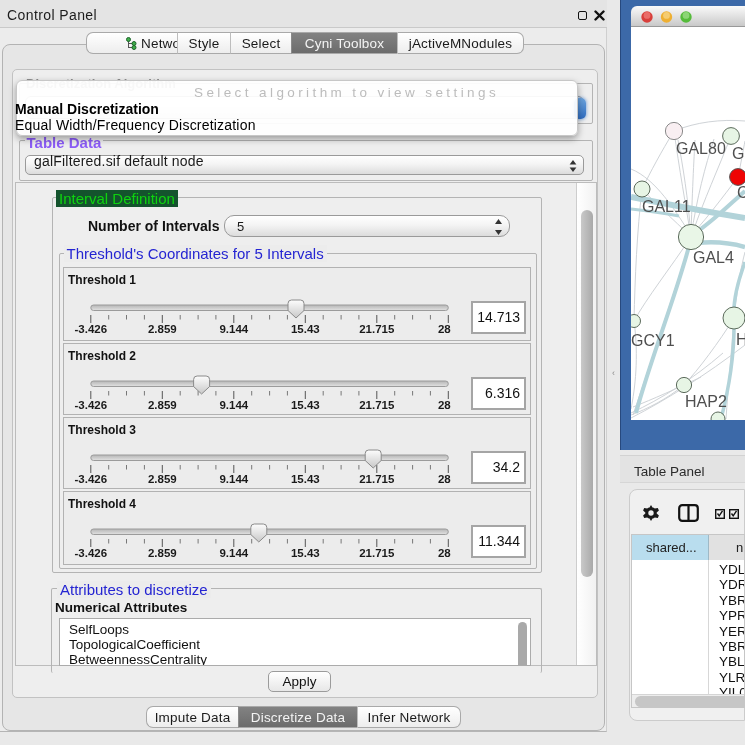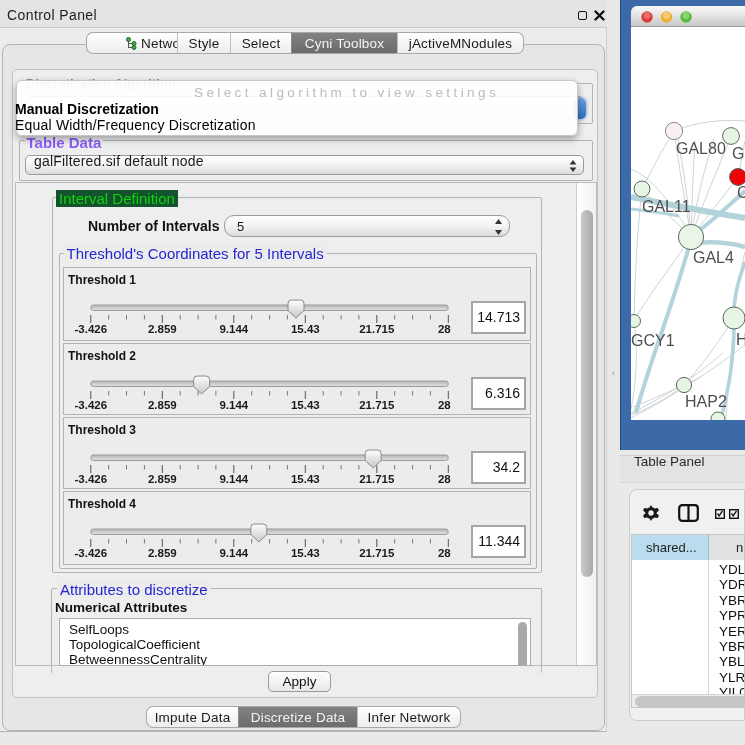--- a/index.html
+++ b/index.html
@@ -355,21 +355,21 @@
       <text x="62" y="236">GAL4</text>
       <text x="0" y="319">GCY1</text>
       <text x="105" y="318">H</text>
       <text x="54" y="380">HAP2</text>
     </g>
   </svg>
 
   <div class="abs" style="left:612px;top:368px;font-size:9px;color:#8a8a8a;">‹</div>
 
   <div class="abs" style="left:620px;top:455px;width:125px;height:28px;background:#e3e3e3;border-top:1px solid #d2d2d2;border-bottom:1px solid #d6d6d6;"></div>
-  <div class="abs" style="left:634px;top:454px;font-size:13.5px;color:#2a2a2a;">Table Panel</div>
+  <div class="abs" style="left:634px;top:464px;font-size:13.5px;color:#2a2a2a;">Table Panel</div>
 
   <div class="abs" style="left:629px;top:489px;width:116px;height:232px;background:#f0f0f0;border:1px solid #cccccc;border-radius:8px 0 0 8px;"></div>
   <svg class="abs" style="left:643px;top:505px" width="16" height="16" viewBox="0 0 16 16">
       <path d="M8 0 L9.5 2.6 A5.6 5.6 0 0 1 11.8 3.6 L14.8 3 L15.9 5.6 L13.7 7.6 A5.6 5.6 0 0 1 13.7 8.4 L15.9 10.4 L14.8 13 L11.8 12.4 A5.6 5.6 0 0 1 9.5 13.4 L8 16 L6.5 13.4 A5.6 5.6 0 0 1 4.2 12.4 L1.2 13 L0.1 10.4 L2.3 8.4 A5.6 5.6 0 0 1 2.3 7.6 L0.1 5.6 L1.2 3 L4.2 3.6 A5.6 5.6 0 0 1 6.5 2.6 Z M8 5.3 A2.7 2.7 0 1 0 8 10.7 A2.7 2.7 0 1 0 8 5.3" fill="#1a1a1a" fill-rule="evenodd"></path>
     </svg>
   <svg class="abs" style="left:678px;top:504px" width="21" height="18" viewBox="0 0 21 18">
       <rect x="1.2" y="1.2" width="18.6" height="15.6" rx="3" fill="none" stroke="#111" stroke-width="2.2"></rect>
       <line x1="10.5" y1="2" x2="10.5" y2="16" stroke="#111" stroke-width="2.2"></line>
     </svg>
   <svg class="abs" style="left:715px;top:509px" width="27" height="10" viewBox="0 0 27 10">

